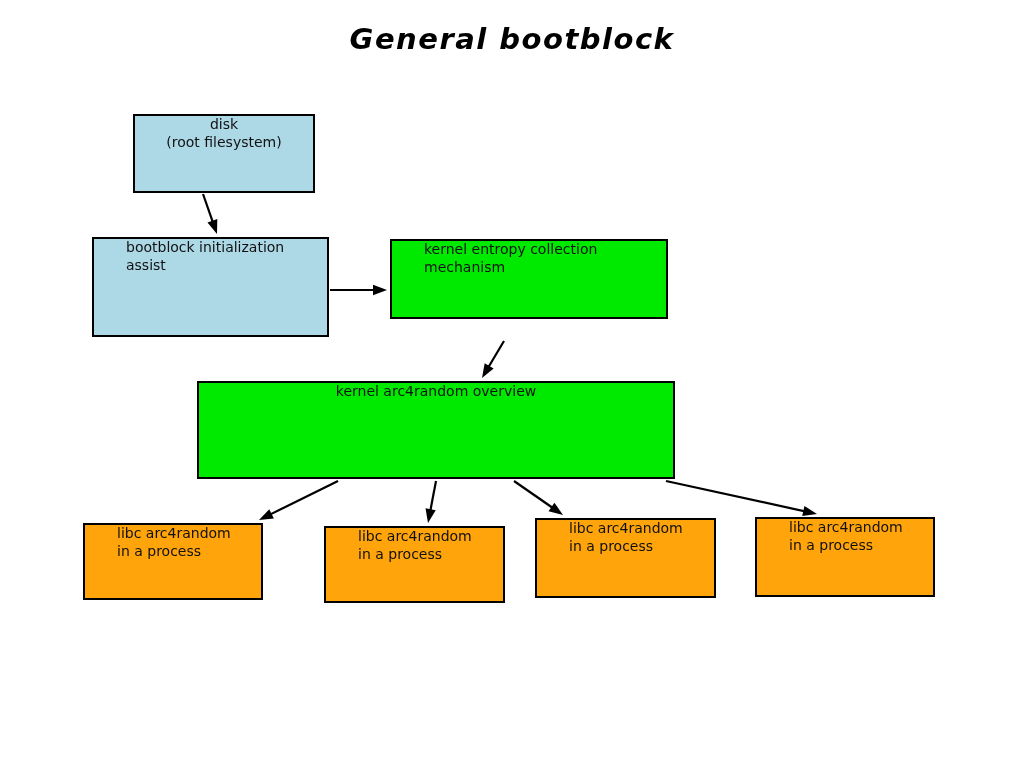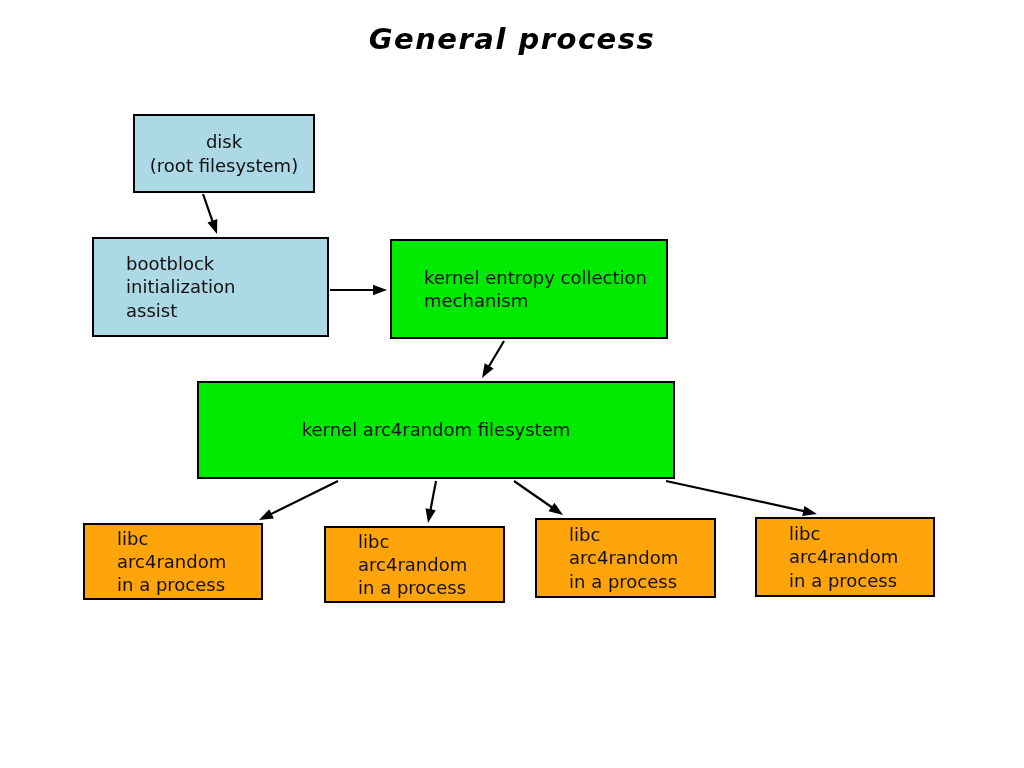--- a/index.html
+++ b/index.html
@@ -26,44 +26,43 @@
     font-style: italic;
     font-size: 29px;
     letter-spacing: 1.5px;
     color: #000000;
   }
   .node {
     position: absolute;
     box-sizing: border-box;
     border: 2.5px solid #000000;
     color: #111111;
-    font-size: 18px;
+    font-size: 14px;
     line-height: 1.28;
     display: flex;
-    align-items: center;
     white-space: pre-line;
   }
   .node.center { justify-content: center; text-align: center; }
   .node.left   { justify-content: flex-start; text-align: left; padding-left: 32px; }
   .node .label { display: block; }
   #edges {
     position: absolute;
     left: 0;
     top: 0;
     width: 1024px;
     height: 768px;
     pointer-events: none;
   }
 </style>
 </head>
 <body>
 
 <div id="canvas">
 
-  <div id="title">General process</div>
+  <div id="title">General bootblock</div>
 
   <svg id="edges" viewBox="0 0 1024 768" xmlns="http://www.w3.org/2000/svg">
       <g>
         <line x1="203" y1="194" x2="213.36614532799084" y2="223.6175580799738" stroke="#000000" stroke-width="2.2"></line>
         <polygon points="217,234 207.46703060070323,222.5038052194619 217.28315750690982,219.0681608022896" fill="#000000"></polygon>
       </g>
       <g>
         <line x1="330" y1="290" x2="376" y2="290" stroke="#000000" stroke-width="2.2"></line>
         <polygon points="387,290 373,295.2 373,284.8" fill="#000000"></polygon>
       </g>
@@ -87,23 +86,23 @@
         <line x1="666" y1="481" x2="806.2536357350874" y2="511.6514568162774" stroke="#000000" stroke-width="2.2"></line>
         <polygon points="817,514 802.2125887032605,516.0910445095844 804.4330295315074,505.9308455682126" fill="#000000"></polygon>
       </g>
     </svg>
 
   <div id="node-layer">
       <div class="node center" style="left: 133px; top: 114px; width: 182px; height: 79px; background: rgb(173, 216, 230); border-color: rgb(0, 0, 0); color: rgb(17, 17, 17);"><span class="label">disk
 (root filesystem)</span></div>
       <div class="node left" style="left: 92px; top: 237px; width: 237px; height: 100px; background: rgb(173, 216, 230); border-color: rgb(0, 0, 0); color: rgb(17, 17, 17);"><span class="label">bootblock initialization
 assist</span></div>
-      <div class="node left" style="left: 390px; top: 239px; width: 278px; height: 100px; background: rgb(0, 234, 0); border-color: rgb(0, 0, 0); color: rgb(17, 17, 17);"><span class="label">kernel entropy collection
+      <div class="node left" style="left: 390px; top: 239px; width: 278px; height: 80px; background: rgb(0, 234, 0); border-color: rgb(0, 0, 0); color: rgb(17, 17, 17);"><span class="label">kernel entropy collection
 mechanism</span></div>
-      <div class="node center" style="left: 197px; top: 381px; width: 478px; height: 98px; background: rgb(0, 234, 0); border-color: rgb(0, 0, 0); color: rgb(17, 17, 17);"><span class="label">kernel arc4random filesystem</span></div>
+      <div class="node center" style="left: 197px; top: 381px; width: 478px; height: 98px; background: rgb(0, 234, 0); border-color: rgb(0, 0, 0); color: rgb(17, 17, 17);"><span class="label">kernel arc4random overview</span></div>
       <div class="node left" style="left: 83px; top: 523px; width: 180px; height: 77px; background: rgb(255, 164, 10); border-color: rgb(0, 0, 0); color: rgb(17, 17, 17);"><span class="label">libc arc4random
 in a process</span></div>
       <div class="node left" style="left: 324px; top: 526px; width: 181px; height: 77px; background: rgb(255, 164, 10); border-color: rgb(0, 0, 0); color: rgb(17, 17, 17);"><span class="label">libc arc4random
 in a process</span></div>
       <div class="node left" style="left: 535px; top: 518px; width: 181px; height: 80px; background: rgb(255, 164, 10); border-color: rgb(0, 0, 0); color: rgb(17, 17, 17);"><span class="label">libc arc4random
 in a process</span></div>
       <div class="node left" style="left: 755px; top: 517px; width: 180px; height: 80px; background: rgb(255, 164, 10); border-color: rgb(0, 0, 0); color: rgb(17, 17, 17);"><span class="label">libc arc4random
 in a process</span></div>
     </div>
 

